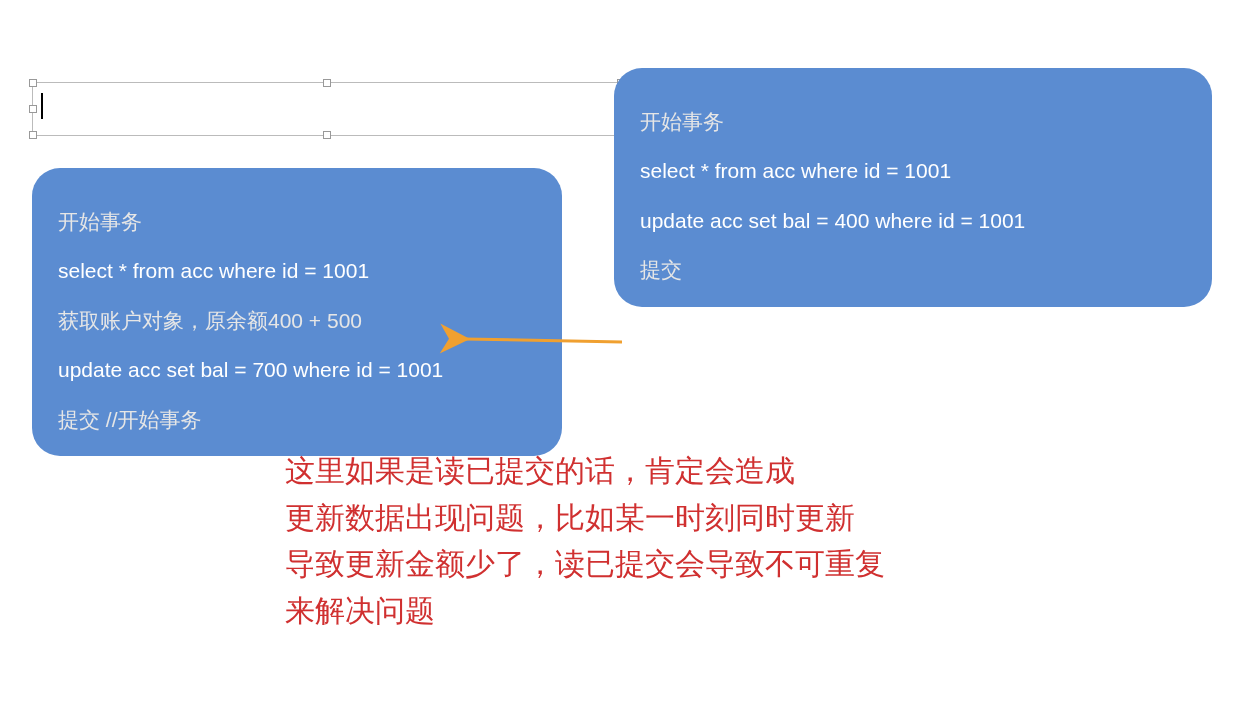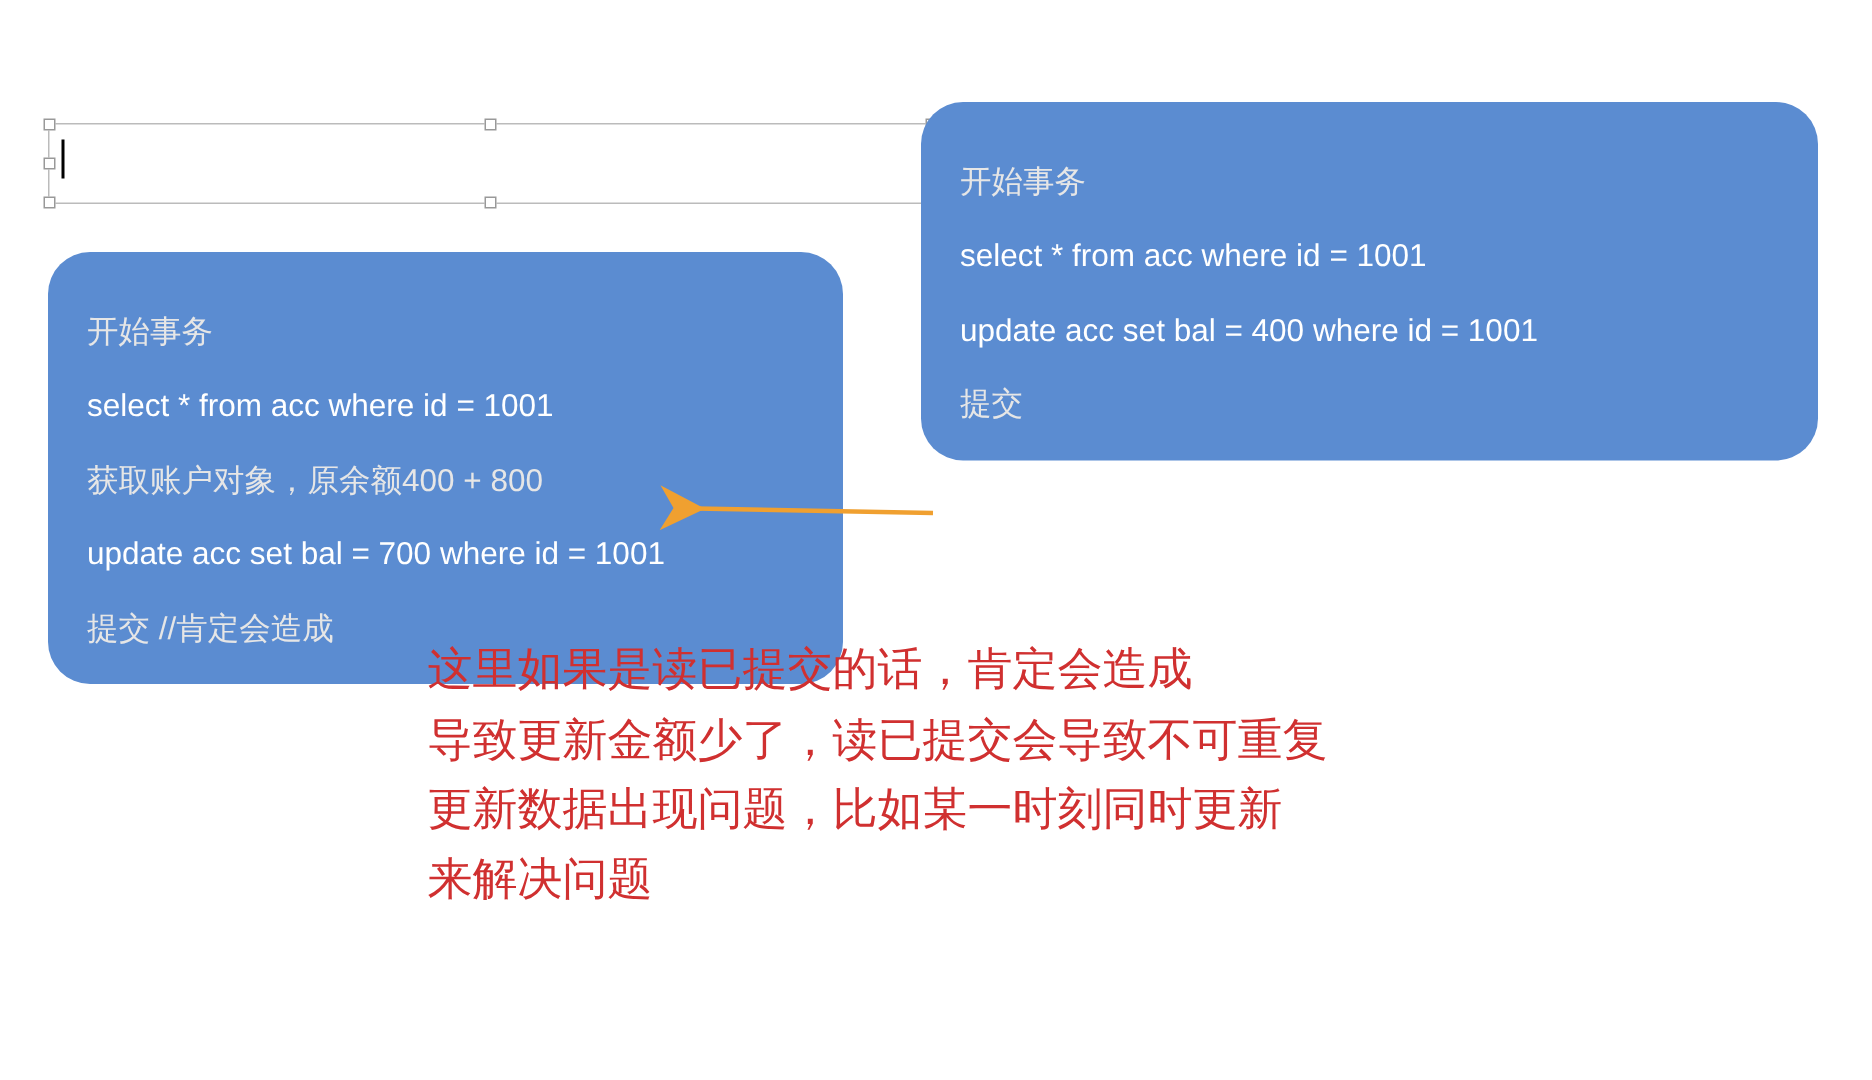--- a/index.html
+++ b/index.html
@@ -76,39 +76,39 @@
   <div class="handle mr"></div>
   <div class="handle bl"></div>
   <div class="handle bm"></div>
   <div class="handle br"></div>
   <div class="cursor"></div>
 </div>
 
 <div class="tx-box" style="top:168px;left:32px;width:530px;">
   <div class="tx-line tx-label">开始事务</div>
   <div class="tx-line">select * from acc where id = 1001</div>
-  <div class="tx-line tx-label">获取账户对象，原余额400 + 800</div>
+  <div class="tx-line tx-label">获取账户对象，原余额400 + 500</div>
   <div class="tx-line">update acc set bal = 700 where id = 1001</div>
-  <div class="tx-line tx-label">提交    //肯定会造成</div>
+  <div class="tx-line tx-label">提交    //开始事务</div>
 </div>
 
 <div class="tx-box" style="top:68px;left:614px;width:598px;">
   <div class="tx-line tx-label">开始事务</div>
   <div class="tx-line">select * from acc where id = 1001</div>
   <div class="tx-line">update acc set bal = 400 where id = 1001</div>
   <div class="tx-line tx-label">提交</div>
 </div>
 
 <svg class="arrow-wrap" width="1248" height="720" style="position:absolute;top:0;left:0;">
   <defs>
     <marker id="ah" markerWidth="12" markerHeight="12" refX="2" refY="5" orient="auto">
       <path d="M10,0 L0,5 L10,10 L7,5 Z" fill="#f0a030"></path>
     </marker>
   </defs>
   <line y1="342" x2="464" y2="339" stroke-width="3" marker-end="url(#ah)" x1="622" stroke="#f0a030"></line>
 </svg>
 
-<div class="notes" style="top:424px;left:285px;">
+<div class="notes" style="top:448px;left:285px;">
   <div>这里如果是读已提交的话，肯定会造成</div>
+  <div>更新数据出现问题，比如某一时刻同时更新</div>
   <div>导致更新金额少了，读已提交会导致不可重复</div>
-  <div>更新数据出现问题，比如某一时刻同时更新</div>
   <div>来解决问题</div>
 </div>
 
 </body></html>

